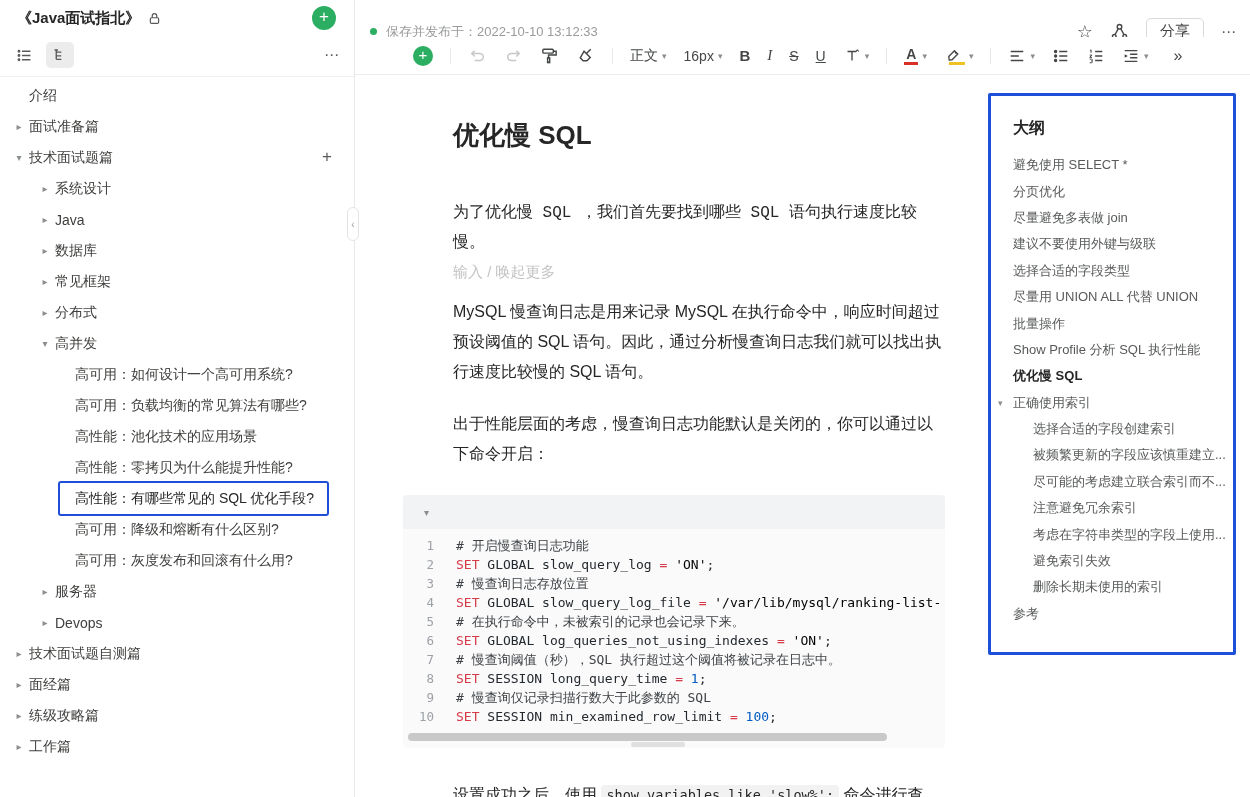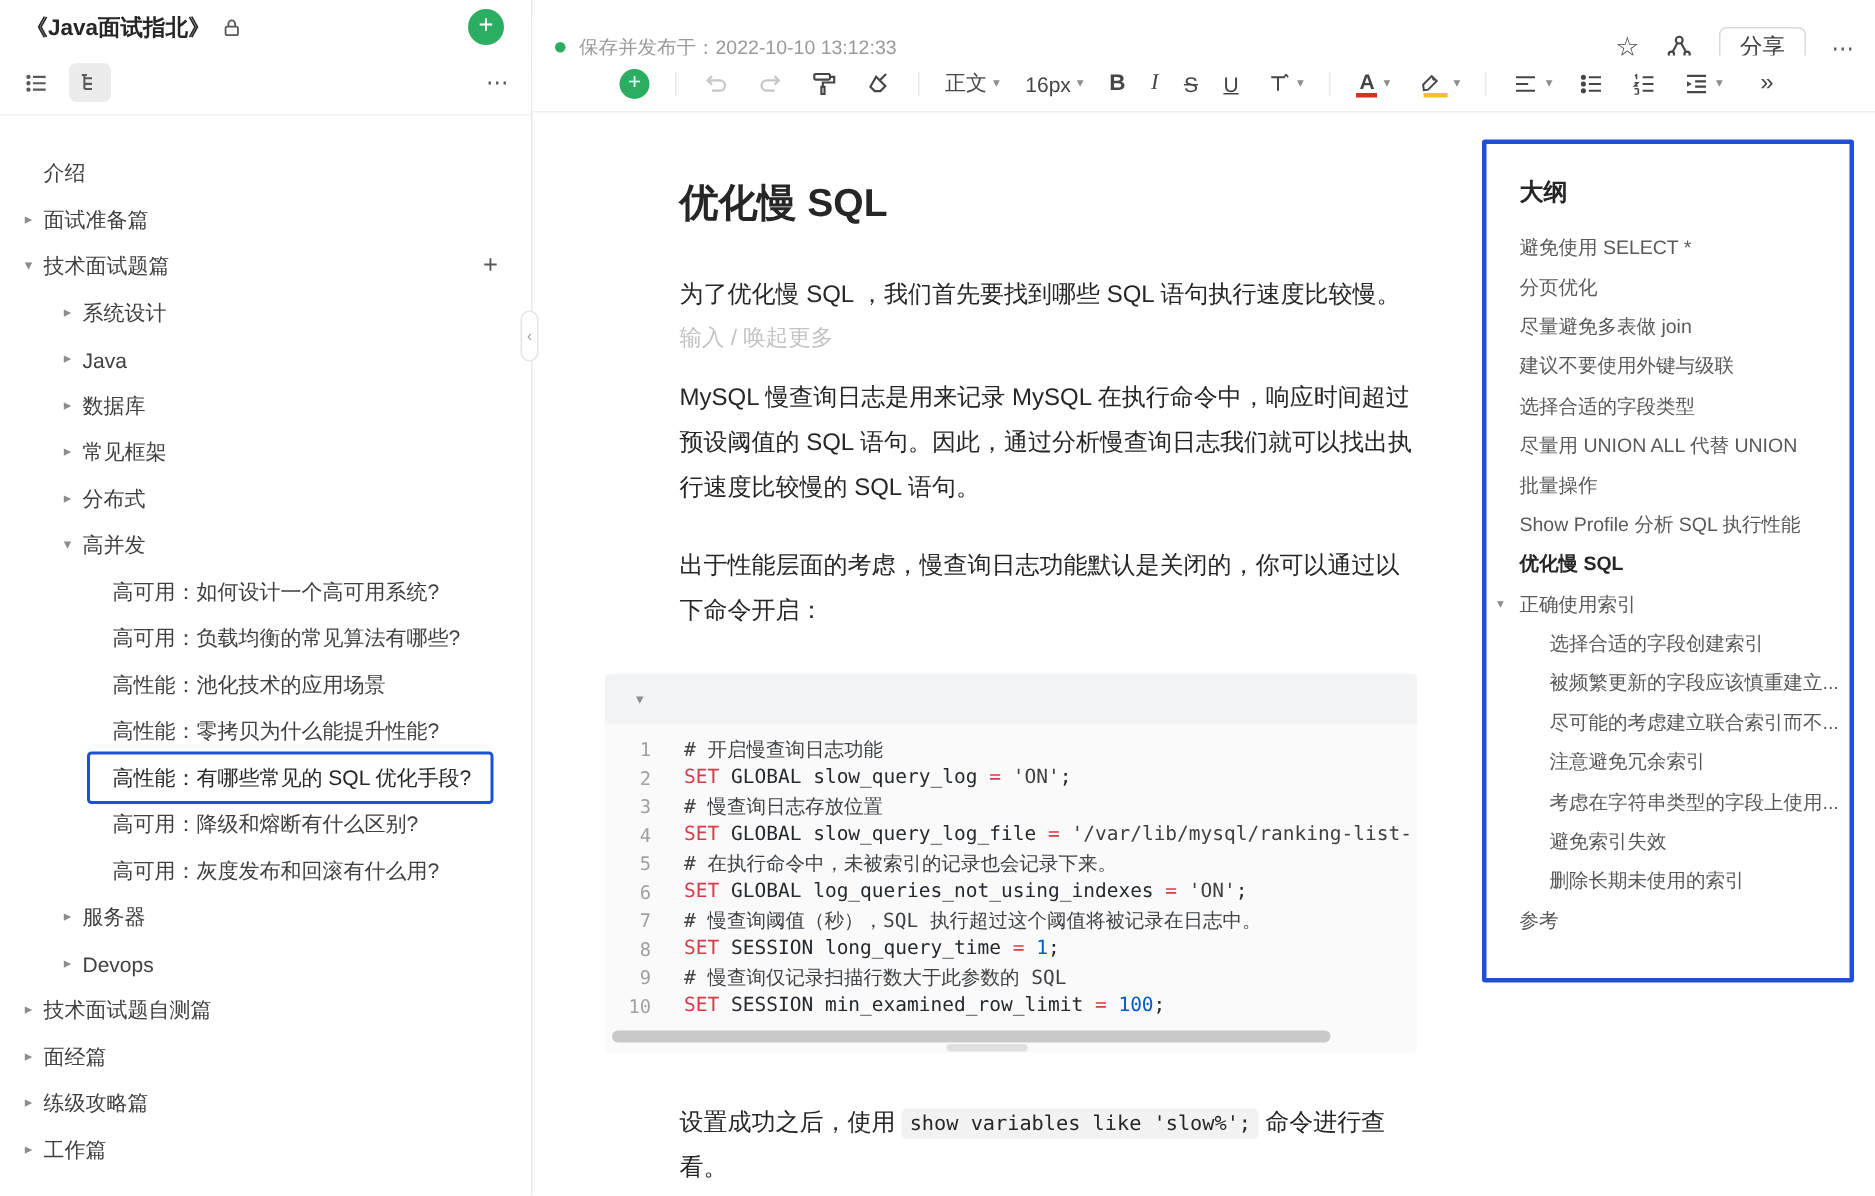--- a/index.html
+++ b/index.html
@@ -13,21 +13,21 @@
   .sb-title-row { position:absolute; left:17px; top:9px; display:flex; align-items:center; gap:7px; }
   .sb-title { font-size:15px; font-weight:700; color:#262626; }
   .sb-plus { position:absolute; right:18px; top:6px; width:24px; height:24px; border-radius:50%;
     background:#2bae61; color:#fff; font-size:17px; line-height:22px; text-align:center; cursor:pointer; }
   .sb-icon-row { position:absolute; left:10px; top:42px; right:14px; display:flex; align-items:center; }
   .sb-icon-btn { width:28px; height:26px; display:flex; align-items:center; justify-content:center;
     border-radius:5px; color:#585a5a; }
   .sb-icon-btn.active { background:#ececec; margin-left:8px; }
   .sb-more { margin-left:auto; color:#585a5a; font-size:15px; letter-spacing:1px; }
 
-  .tree { position:absolute; top:100px; left:0; right:0; }
+  .tree { position:absolute; top:80px; left:0; right:0; }
   .tree-item { position:relative; height:31px; display:flex; align-items:center;
     font-size:14px; color:#40403f; cursor:pointer; }
   .tree-item .tw { width:20px; text-align:center; font-size:10px; color:#8a8f8d; flex:0 0 20px; }
   .tree-item.lvl0 { padding-left:9px; }
   .tree-item.lvl1 { padding-left:35px; }
   .tree-item.lvl2 { padding-left:75px; }
   .tree-item .row-plus { position:absolute; right:22px; top:5px; font-size:17px; color:#585a5a; font-weight:400; }
   .tree-item.selected { height:35px; margin:-2px 0; border:2px solid #1f4fd8; border-radius:3px;
     margin-left:58px; margin-right:25px; padding-left:15px; font-weight:400; color:#262626; }
 
@@ -63,37 +63,37 @@
   .t-a { font-size:14px; font-weight:600; border-bottom:3px solid #d93026; line-height:15px; padding:0 2px; }
   .t-hl-bar { display:inline-block; width:16px; height:3px; background:#f0c325; margin-left:-18px;
     position:relative; top:8px; }
   .t-more2 { font-size:16px; color:#444746; margin-left:8px; }
 
   
   .content { position:absolute; left:356px; top:76px; width:629px; bottom:0; background:#fff; overflow:hidden; }
   .doc-col { position:absolute; left:97px; top:0; width:492px; }
   .doc-title { font-size:26px; font-weight:700; margin-top:42px; line-height:34px; color:#262626; }
   .p { font-size:16px; line-height:30px; color:#262626; }
-  .p1 { margin-top:30px; }
+  .p1 { margin-top:46px;font-family:Liberation Mono, monospace; }
   .placeholder { font-size:15px; line-height:24px; color:#c2c4c3; margin:2px 0 13px; }
   .p2 { margin-bottom:22px; }
   .p3 { margin-bottom:26px; }
   .inline-code { font-family:"DejaVu Sans Mono","Liberation Mono",monospace; font-size:13.5px;
     background:#f2f2f2; border-radius:3px; padding:2px 5px; color:#262626; }
 
   .code-block { position:relative; width:542px; margin-left:-50px; border-radius:4px; overflow:hidden; }
   .cb1 { margin-bottom:32px; }
   .code-header { height:34px; background:#f2f3f4; display:flex; align-items:center; padding-left:21px; }
   .code-caret { font-size:10px; color:#8a8f8d; }
   .code-body { position:relative; background:#fafafa; padding:7px 0 22px; }
   .cl { display:flex; height:19px; align-items:center; font-family:"DejaVu Sans Mono","Liberation Mono",monospace;
     font-size:13px; white-space:pre; overflow:hidden; }
   .cg { flex:0 0 31px; text-align:right; color:#9da1a6; font-size:12.5px; }
   .cc { margin-left:22px; }
-  .tok-kw { color:#d73a49; } .tok-str { color:#404040; } .tok-num { color:#005cc5; }
+  .tok-kw { color:#d73a49; } .tok-str { color:#000000; } .tok-num { color:#005cc5; }
   .tok-cm { color:#3f4347; } .tok-pl { color:#24292f; }
   .h-scroll { position:absolute; bottom:7px; left:5px; width:479px; height:8px;
     background:#c9c9c9; border-radius:4px; }
   .h-pill { position:absolute; bottom:1px; left:228px; width:54px; height:5px;
     background:#dfe1e0; border-radius:3px; }
 
   
   .outline { position:absolute; left:988px; top:93px; width:248px; height:562px; background:#fff;
     border:3px solid #1d4fd8; border-radius:2px; }
   .ol-title { margin:22px 0 13px 22px; font-size:16px; font-weight:700; color:#262626; }

